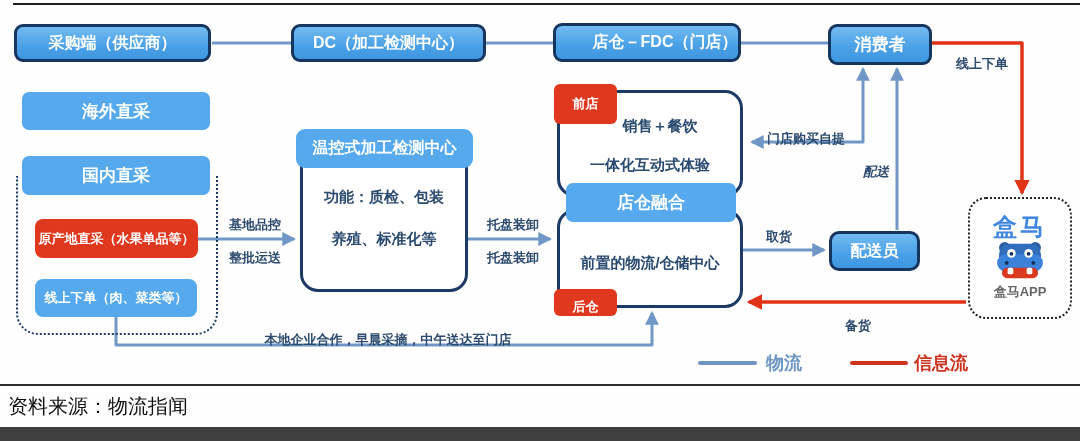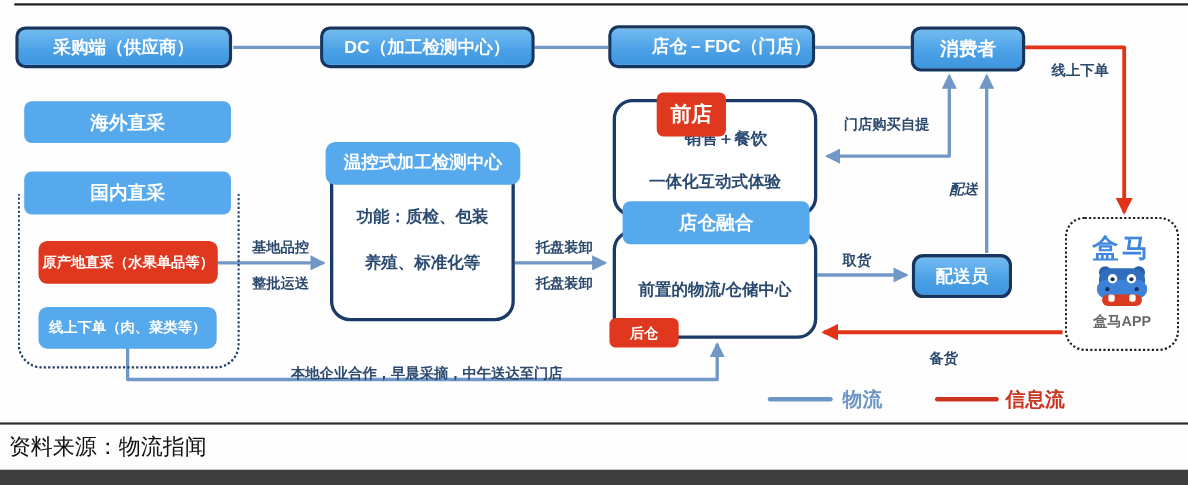--- a/index.html
+++ b/index.html
@@ -92,24 +92,24 @@
   <div class="abs navytext" style="left:300px;top:230px;width:168px;font-size:15px;">养殖、标准化等</div>
 
   <div class="abs whitebox" style="left:557px;top:90px;width:186px;height:107px;border-width:3.5px;"></div>
   <div class="abs navytext" style="left:557px;top:117px;width:206px;font-size:15px;">销售＋餐饮</div>
   <div class="abs navytext" style="left:557px;top:156px;width:186px;font-size:15px;">一体化互动式体验</div>
   <div class="abs whitebox" style="left:557px;top:209px;width:186px;height:99px;border-width:3.5px;"></div>
   <div class="abs bluebox flex" style="left:566px;top:183px;width:170px;height:39px;font-size:17px;z-index:4;">
     <span>店仓融合</span>
   </div>
   <div class="abs navytext" style="left:557px;top:254px;width:186px;font-size:15px;">前置的物流/仓储中心</div>
-  <div class="abs redbox flex" style="left:554px;top:84px;width:63px;height:40px;font-size:19px;border-radius:6px;margin-left:43px;">
+  <div class="abs redbox flex" style="left:554px;top:84px;width:63px;height:40px;font-size:13px;border-radius:6px;">
     <span>前店</span>
   </div>
-  <div class="abs redbox flex" style="left:554px;top:289px;width:63px;height:27px;font-size:13px;border-radius:6px;">
+  <div class="abs redbox flex" style="left:554px;top:289px;width:63px;height:27px;font-size:13px;border-radius:6px;align-items:flex-end;">
     <span>后仓</span>
   </div>
 
   <div class="abs navybox flex" style="left:829px;top:231px;width:91px;height:40px;font-size:16px;border-radius:10px;">
     <span>配送员</span>
   </div>
 
   <div class="abs" style="left:968px;top:197px;width:104px;height:122px;border:2.5px dotted #222;border-radius:18px;background:#fff;box-sizing:border-box;z-index:3;display:flex;flex-direction:column;align-items:center;justify-content:center;gap:2px;">
     <div style="font-size:24px;font-weight:900;color:#3f86e0;letter-spacing:3px;line-height:1;">盒马</div>
     <svg width="46" height="40" viewBox="0 0 48 42">
@@ -127,21 +127,21 @@
       <rect x="11" y="28" width="6" height="7" rx="2" fill="#fff"></rect>
         <rect x="31" y="28" width="6" height="7" rx="2" fill="#fff"></rect>
     </svg>
     <div style="font-size:13px;font-weight:600;color:#666;">盒马APP</div>
   </div>
 
   <div class="flowlabel" style="left:255px;top:216px;">基地品控</div>
   <div class="flowlabel" style="left:255px;top:249px;">整批运送</div>
   <div class="flowlabel" style="left:513px;top:216px;">托盘装卸</div>
   <div class="flowlabel" style="left:513px;top:249px;">托盘装卸</div>
-  <div class="flowlabel" style="left:806px;top:104px;">门店购买自提</div>
+  <div class="flowlabel" style="left:806px;top:130px;">门店购买自提</div>
   <div class="flowlabel" style="left:876px;top:163px;font-style:italic;">配送</div>
   <div class="flowlabel" style="left:779px;top:228px;">取货</div>
   <div class="flowlabel" style="left:982px;top:55px;">线上下单</div>
   <div class="flowlabel" style="left:858px;top:317px;">备货</div>
   <div class="flowlabel" style="left:388px;top:331px;">本地企业合作，早晨采摘，中午送达至门店</div>
 
   <div class="abs" style="left:698px;top:361px;width:59px;height:4px;background:#6d96c4;border-radius:2px;z-index:6;"></div>
   <div class="abs" style="left:766px;top:351px;font-size:18px;font-weight:bold;color:#6d96c4;z-index:6;">物流</div>
   <div class="abs" style="left:850px;top:361px;width:58px;height:4px;background:#cc3420;border-radius:2px;z-index:6;"></div>
   <div class="abs" style="left:914px;top:351px;font-size:18px;font-weight:bold;color:#cc3420;z-index:6;">信息流</div>

